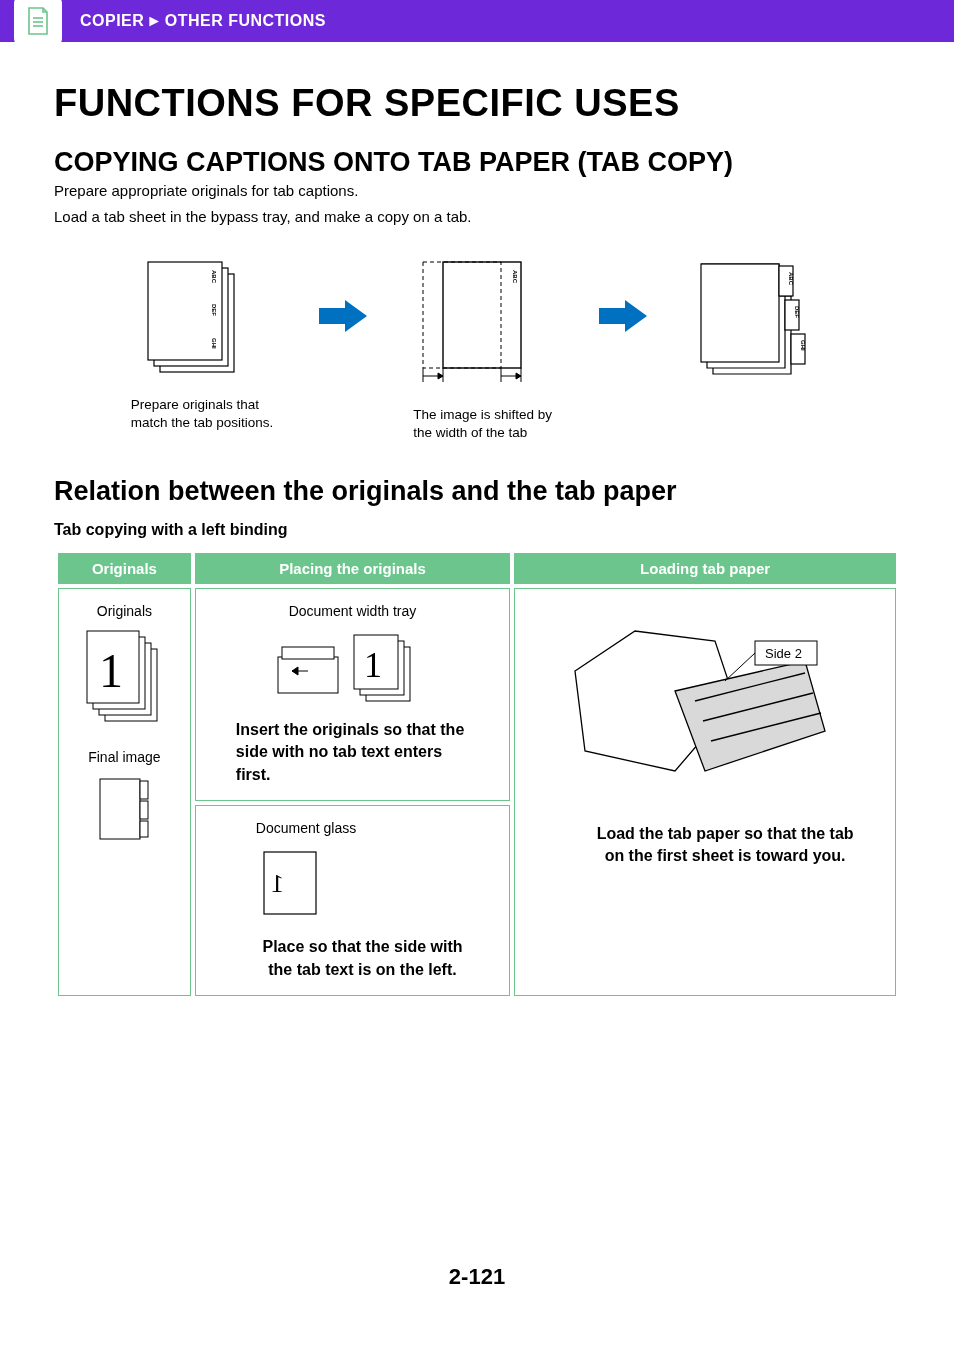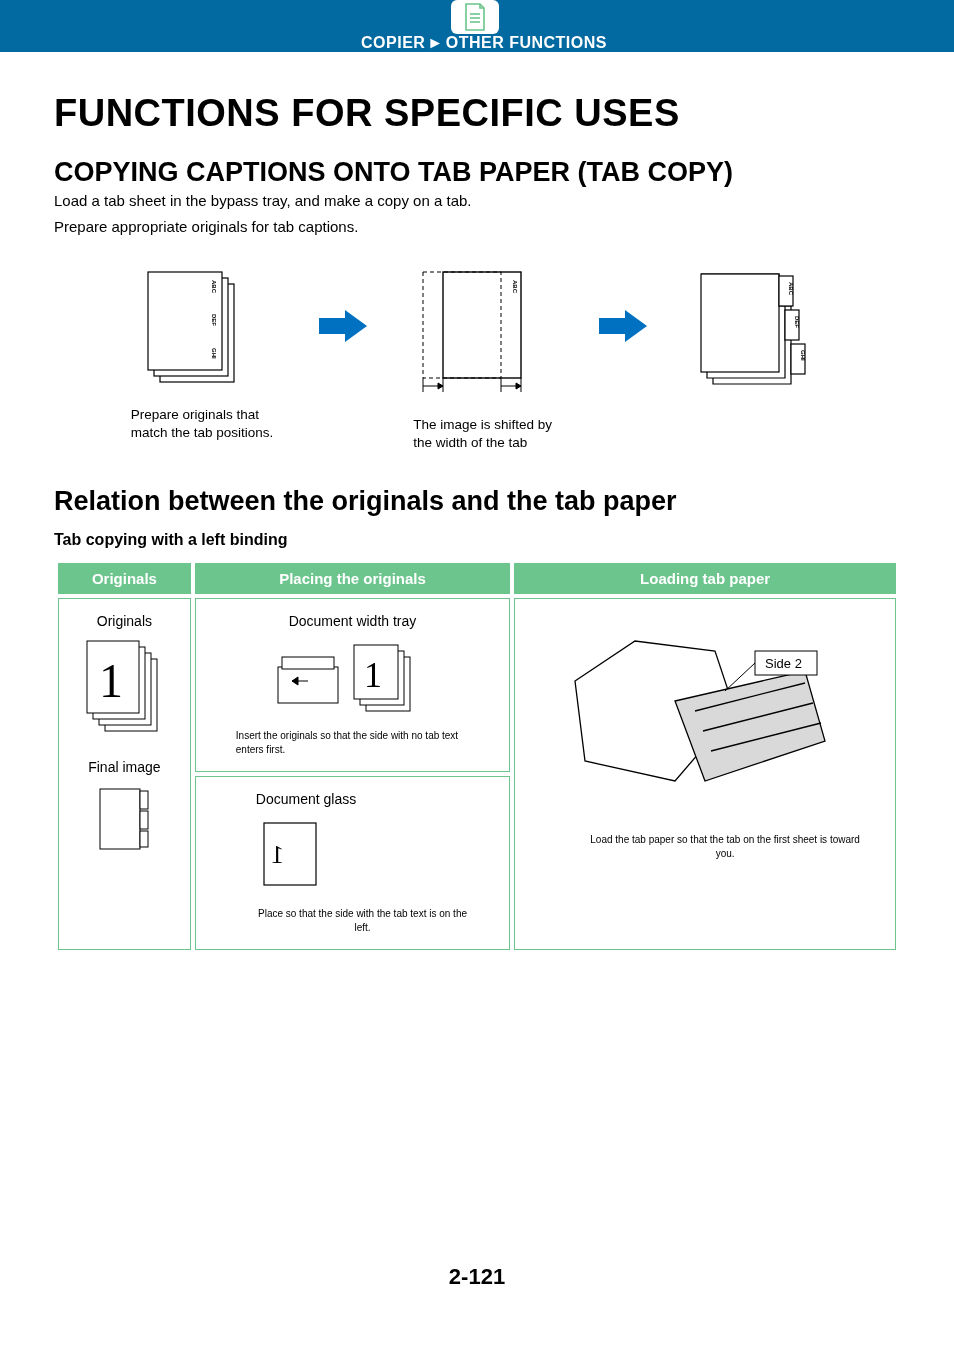--- a/index.html
+++ b/index.html
@@ -5,26 +5,25 @@
   * { box-sizing: border-box; margin: 0; padding: 0; }
   body {
     font-family: Arial, Helvetica, sans-serif;
     width: 954px;
     height: 1350px;
     background: #fff;
     color: #000;
     position: relative;
   }
   .header-bar {
-    background: #0369a1;
-    height: 52px;
+    background: #6d28d9;
+    height: 42px;
     display: flex;
     align-items: center;
     padding-left: 14px;
-    flex-direction: column;
   }
   .icon-box {
     width: 48px;
     height: 48px;
     background: #fff;
     border-radius: 6px;
     display: flex;
     align-items: center;
     justify-content: center;
     margin-right: 18px;
@@ -98,21 +97,21 @@
     border: 1px solid #6bc58c;
     vertical-align: top;
     padding: 14px 10px;
     font-size: 14px;
     text-align: center;
   }
   .col-originals { width: 16%; }
   .col-placing  { width: 38%; }
   .col-loading  { width: 46%; }
   .cell-svg { display: block; margin: 8px auto 12px auto; }
-  .cell-text { font-size: 10px; line-height: 1.4; }
+  .cell-text { font-size: 16px; line-height: 1.4; font-weight: bold; }
   .cell-label { font-size: 14px; margin-bottom: 4px; }
   .page-num {
     position: absolute;
     bottom: 60px;
     left: 0;
     width: 100%;
     text-align: center;
     font-size: 22px;
     font-weight: bold;
     margin-top: 40px;
@@ -135,22 +134,22 @@
     </svg>
   </div>
   <div class="breadcrumb">
     <span>COPIER</span><span class="arrow">►</span><span>OTHER FUNCTIONS</span>
   </div>
 </div>
 
 <div class="content">
   <div class="h1">FUNCTIONS FOR SPECIFIC USES</div>
   <div class="h2">COPYING CAPTIONS ONTO TAB PAPER (TAB COPY)</div>
+  <div class="para">Prepare appropriate originals for tab captions.</div>
   <div class="para">Load a tab sheet in the bypass tray, and make a copy on a tab.</div>
-  <div class="para">Prepare appropriate originals for tab captions.</div>
 
   <div class="diagram-row">
 
     <div class="diag-block">
       <svg class="diag-svg" width="120" height="130" viewBox="0 0 120 130">
         <g fill="#fff" stroke="#000" stroke-width="1.2">
           <rect x="18" y="18" width="74" height="98"></rect>
           <rect x="12" y="12" width="74" height="98"></rect>
           <rect x="6" y="6" width="74" height="98"></rect>
         </g>

